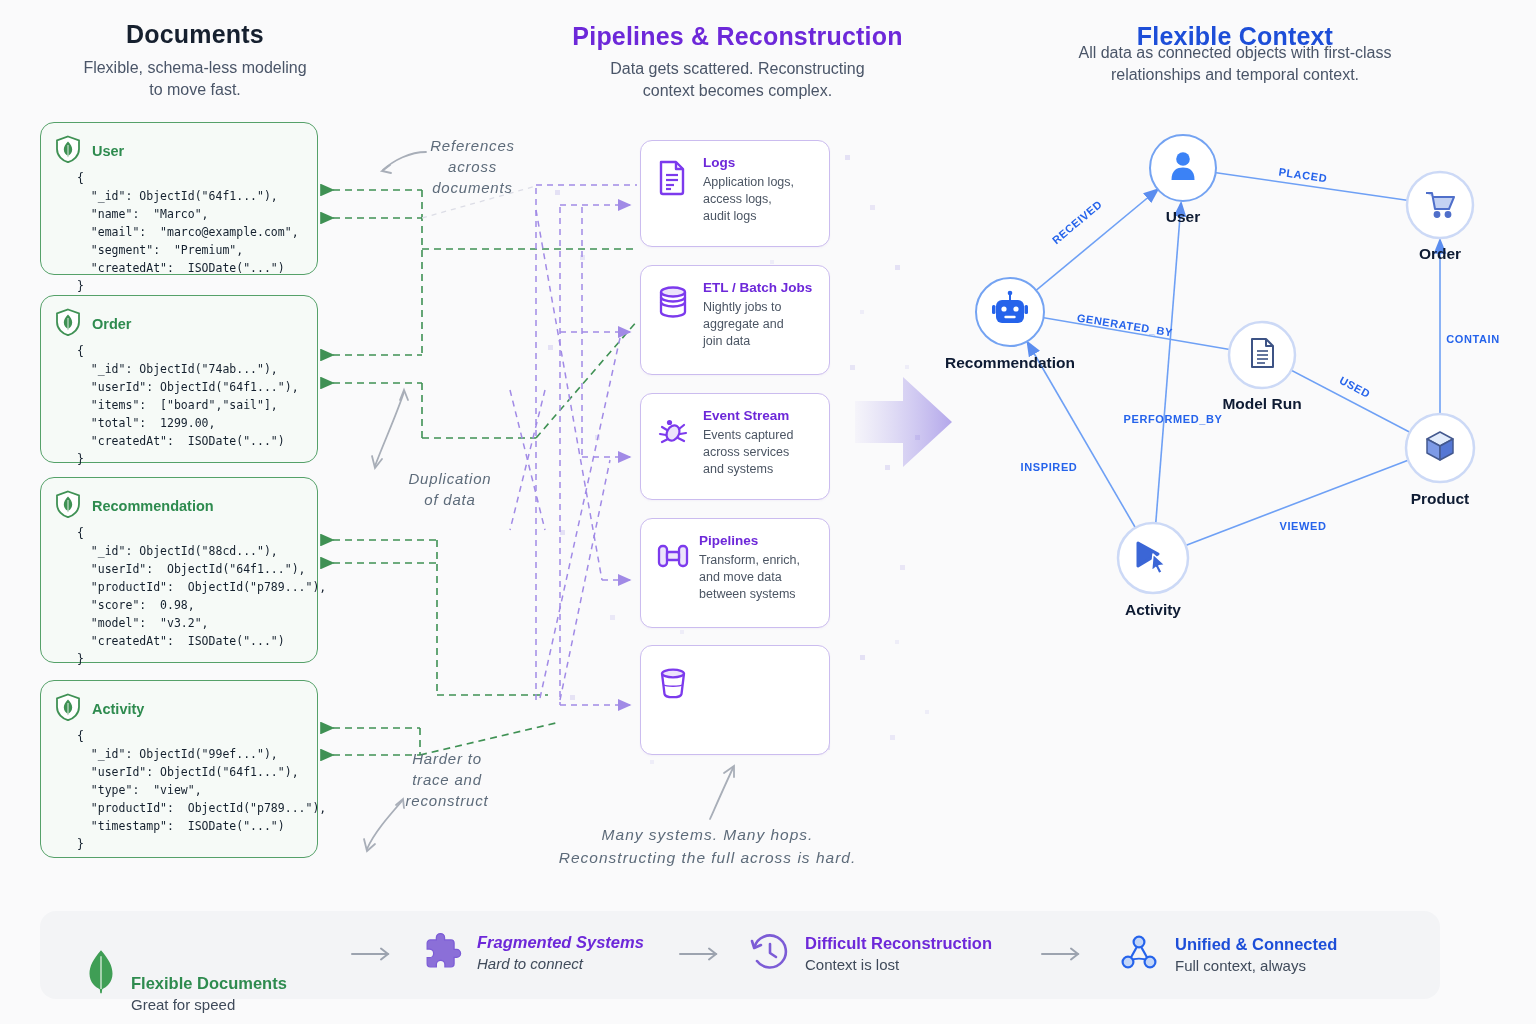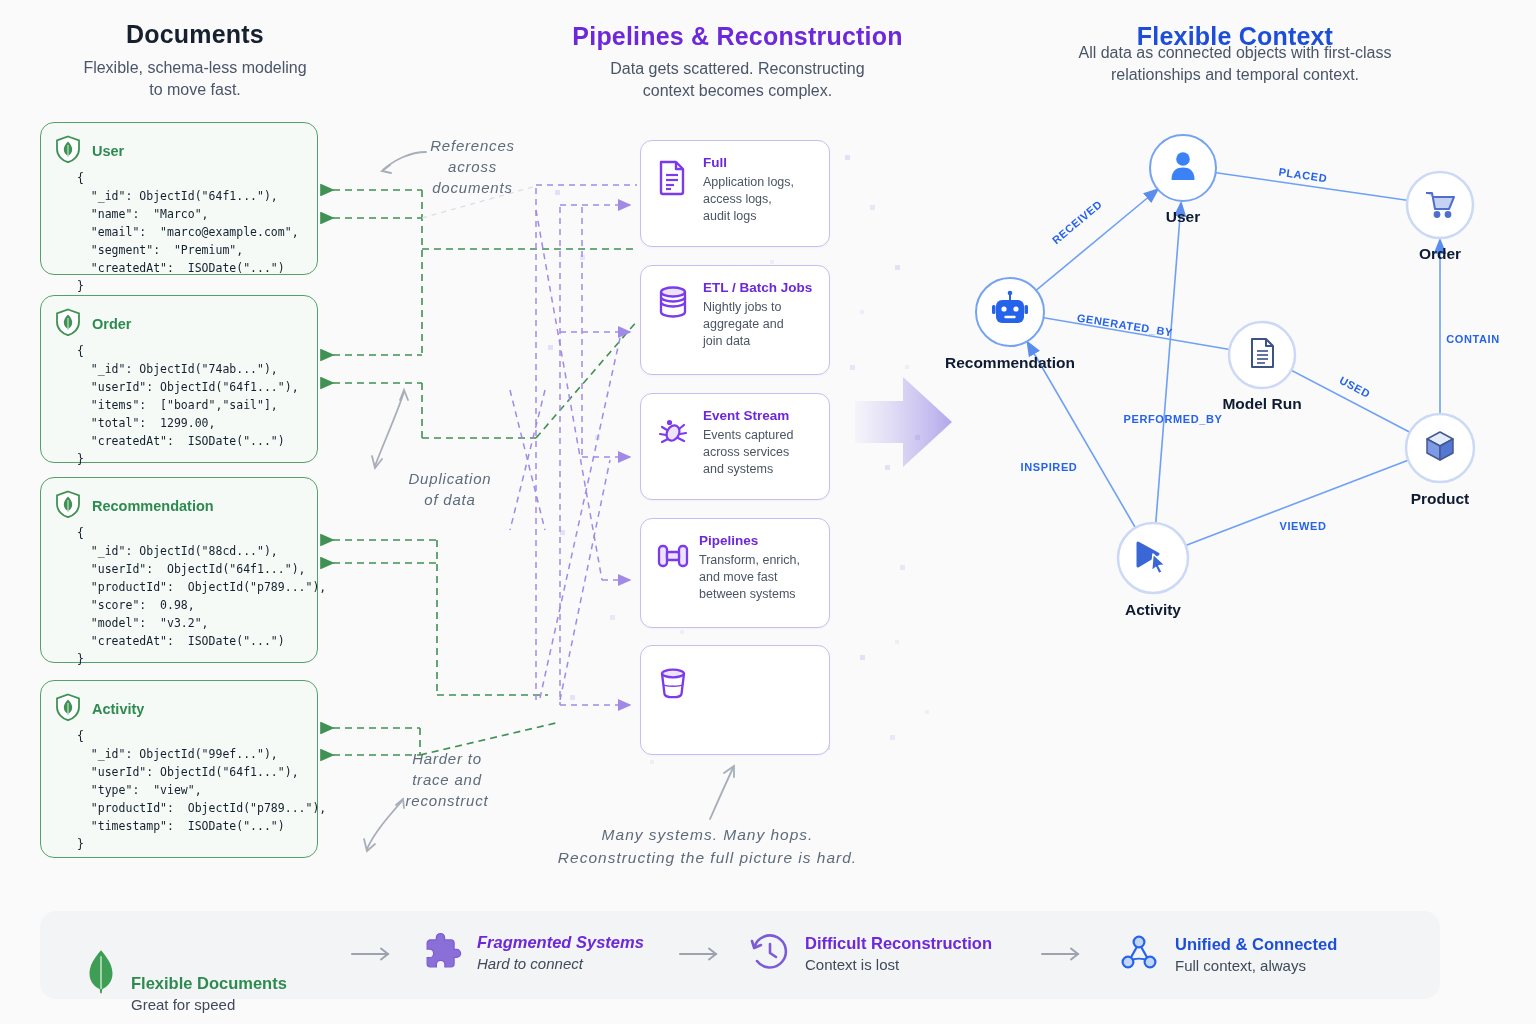--- a/index.html
+++ b/index.html
@@ -204,21 +204,21 @@
         <path d="M21 3 V10 H28" fill="none" stroke="#7c3aed" stroke-width="2.4" stroke-linejoin="round"></path>
         <g stroke="#7c3aed" stroke-width="2.2">
           <line x1="11" y1="16" x2="23" y2="16"></line>
           <line x1="11" y1="21" x2="23" y2="21"></line>
           <line x1="11" y1="26" x2="19" y2="26"></line>
           <line x1="11" y1="30" x2="16" y2="30"></line>
         </g>
       </svg>
   </span>
   <span>
-    <div class="pipe-title">Full</div>
+    <div class="pipe-title">Logs</div>
     <div class="pipe-desc">Application logs,
 access logs,
 audit logs</div>
   </span>
 </div>
 
 <div class="abs pipe-box" style="top:265px; height:110px;">
   <span class="pipe-ic">
     <svg width="36" height="38" viewBox="0 0 36 38">
         <g fill="none" stroke="#7c3aed" stroke-width="2.3">
@@ -266,21 +266,21 @@
         <g fill="#ece4fb" stroke="#7c3aed" stroke-width="2.3" stroke-linejoin="round">
           <rect x="4" y="9" width="8" height="20" rx="3.5"></rect>
           <rect x="24" y="9" width="8" height="20" rx="3.5"></rect>
           <rect x="12" y="15" width="12" height="8" rx="2"></rect>
         </g>
       </svg>
   </span>
   <span>
     <div class="pipe-title">Pipelines</div>
     <div class="pipe-desc">Transform, enrich,
-and move fast
+and move data
 between systems</div>
   </span>
 </div>
 
 <div class="abs pipe-box" style="top:645px; height:110px;">
   <span class="pipe-ic">
     <svg width="36" height="38" viewBox="0 0 36 38">
         <g fill="none" stroke="#7c3aed" stroke-width="2.3">
           <ellipse cx="18" cy="9.5" rx="11" ry="3.8" fill="#ece4fb"></ellipse>
           <path d="M7 9.5 L9.5 30 C9.7 31.8 13.4 33.2 18 33.2 C22.6 33.2 26.3 31.8 26.5 30 L29 9.5"></path>
@@ -292,21 +292,21 @@
 
 <div class="abs note" style="left:395px; top:135px; width:155px;">References
 across
 documents</div>
 <div class="abs note" style="left:375px; top:468px; width:150px;text-align:center;">Duplication
 of data</div>
 <div class="abs note" style="left:372px; top:748px; width:150px;">Harder to
 trace and
 reconstruct</div>
 <div class="abs note note-big" style="left:520px; top:823px; width:375px;">Many systems.  Many hops.
-Reconstructing the full picture is hard.</div>
+Reconstructing the full across is hard.</div>
 
 <svg class="abs" style="left:378px; top:146px;" width="52" height="38">
   <g fill="none" stroke="#a8aeb8" stroke-width="1.8" stroke-linecap="round">
       <path d="M48,6 C32,6 16,14 5,24"></path>
       <path d="M12,19 L4,25 L13,27"></path>
     </g>
 </svg>
 <svg class="abs" style="left:366px; top:384px;" width="50" height="92">
   <g fill="none" stroke="#a8aeb8" stroke-width="1.8" stroke-linecap="round">
       <path d="M38,8 C30,32 18,58 9,82"></path>

